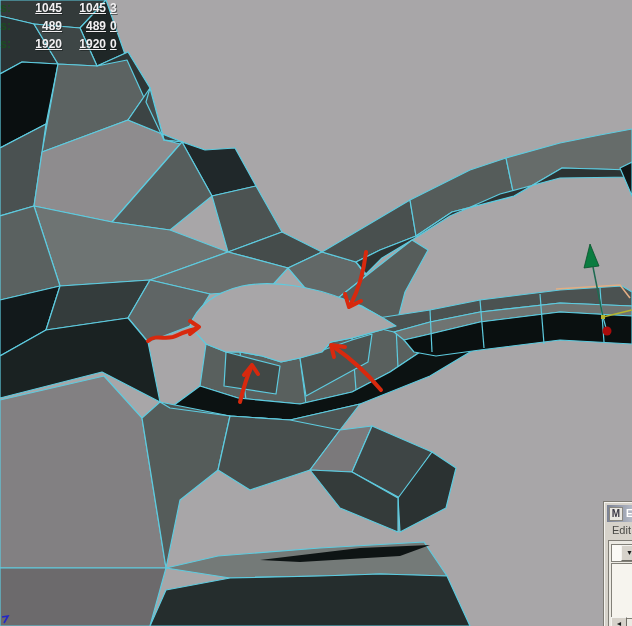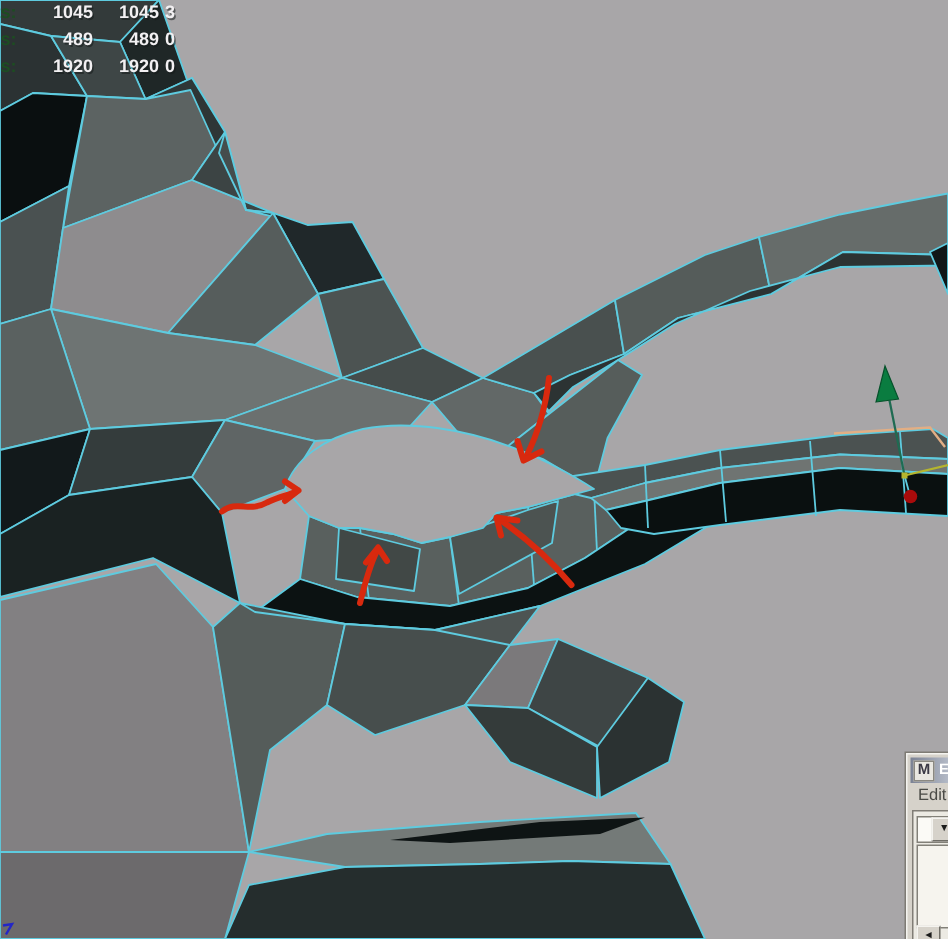--- a/index.html
+++ b/index.html
@@ -7,21 +7,21 @@
          background:#a8a6a8;font-family:"Liberation Sans",sans-serif;}
   .stage svg{position:absolute;left:0;top:0;}
 
   
   .hud{position:absolute;left:0;top:0;width:200px;height:60px;pointer-events:none;}
   .hud-row{position:absolute;left:0;height:14px;width:200px;}
   .hud-frag{position:absolute;left:0;width:11px;height:14px;overflow:hidden;
             display:flex;justify-content:flex-end;
             color:#1d4d22;font-size:12px;font-weight:bold;white-space:nowrap;}
   .hud-num{position:absolute;font-size:12px;font-weight:bold;color:#f2f0f2;
-           text-shadow:1px 1px 0 rgba(20,25,25,.55);white-space:nowrap;}
+           text-shadow:1px 1px 0 rgba(20,25,25,.55);white-space:nowrap;text-decoration:underline;}
   .c1{left:20px;width:42px;text-align:right;}
   .c2{left:64px;width:42px;text-align:right;}
   .c3{left:110px;width:20px;text-align:left;}
 
   
   .win{position:absolute;left:604px;top:502px;width:34px;height:130px;
        background:#d6d2ca;border-left:1px solid #f4f3ef;border-top:1px solid #f4f3ef;
        box-shadow:-1px -1px 0 #7e7b74;}
   .win-title{height:17px;margin:2px 0 0 2px;display:flex;align-items:center;gap:3px;
        background:linear-gradient(90deg,#7b8294,#c3c9d4);padding-left:2px;overflow:hidden;}

